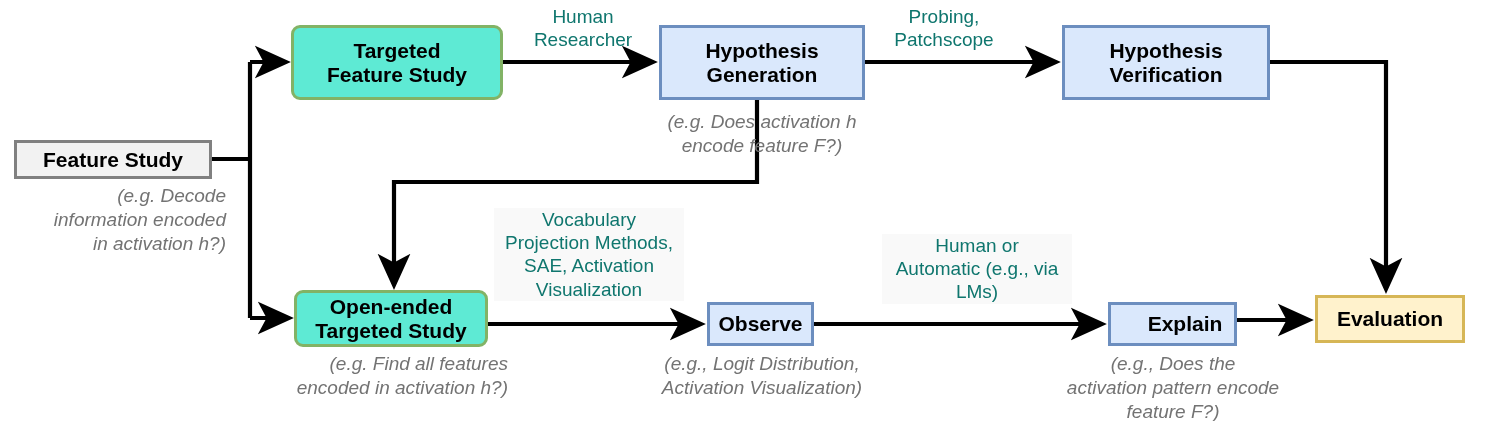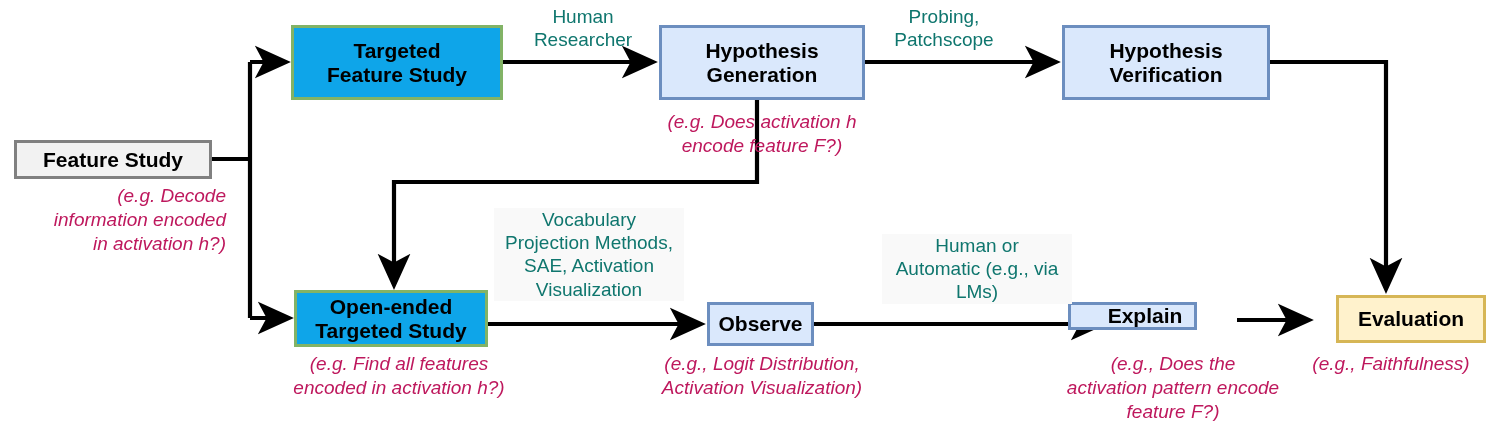--- a/index.html
+++ b/index.html
@@ -37,41 +37,41 @@
     color: #000000;
     line-height: 1.12;
     border-style: solid;
   }
   .node-gray {
     background: #f2f2f2;
     border-color: #808080;
     border-width: 3px;
   }
   .node-green {
-    background: #0ea5e9;
+    background: #5eead4;
     border-color: #82b366;
     border-width: 3px;
+    border-radius: 9px;
   }
   .node-blue {
     background: #dae8fc;
     border-color: #6c8ebf;
     border-width: 3px;
   }
   .node-orange {
     background: #fff2cc;
     border-color: #d6b656;
     border-width: 3px;
-    margin-left: 21px;
   }
   .caption {
     position: absolute;
     font-style: italic;
     font-size: 19px;
     line-height: 1.26;
-    color: #be185d;
+    color: #737373;
     text-align: center;
     white-space: pre-line;
   }
   .edge-label {
     position: absolute;
     font-size: 19px;
     line-height: 1.22;
     color: #0f766e;
     text-align: center;
     white-space: pre-line;
@@ -127,34 +127,33 @@
   <div class="node node-blue" style="left: 659px; top: 25px; width: 206px; height: 75px; font-size: 21px; white-space: pre-line;">Hypothesis
 Generation</div>
   <div class="caption" style="left:640px; top:110px; width:244px;">(e.g. Does activation h
 encode feature F?)</div>
 
   <div class="node node-blue" style="left: 1062px; top: 25px; width: 208px; height: 75px; font-size: 21px; white-space: pre-line;">Hypothesis
 Verification</div>
 
   <div class="node node-green" style="left: 294px; top: 290px; width: 194px; height: 57px; font-size: 21px; white-space: pre-line;">Open-ended
 Targeted Study</div>
-  <div class="caption" style="left:283px; top:352px; width:232px;">(e.g. Find all features
+  <div class="caption" style="left:276px; top:352px; width:232px;text-align:right;">(e.g. Find all features
 encoded in activation h?)</div>
 
   <div class="node node-blue" style="left: 707px; top: 302px; width: 107px; height: 44px; font-size: 21px; white-space: pre-line;">Observe</div>
   <div class="caption" style="left:646px; top:352px; width:232px;">(e.g., Logit Distribution,
 Activation Visualization)</div>
 
-  <div class="node node-blue" style="left: 1068px; top: 302px; width: 129px; height: 28px; font-size: 21px; white-space: pre-line; padding-left: 25px;">Explain</div>
+  <div class="node node-blue" style="left: 1108px; top: 302px; width: 129px; height: 44px; font-size: 21px; white-space: pre-line; padding-left: 25px;">Explain</div>
   <div class="caption" style="left:1056px; top:352px; width:234px;">(e.g., Does the
 activation pattern encode
 feature F?)</div>
 
   <div class="node node-orange" style="left: 1315px; top: 295px; width: 150px; height: 48px; font-size: 21px; white-space: pre-line;">Evaluation</div>
-  <div class="caption" style="left:1298px; top:352px; width:186px;">(e.g., Faithfulness)</div>
 
   <div class="edge-label" style="left:516px; top:5px; width:134px; background:transparent;">Human
 Researcher</div>
 
   <div class="edge-label" style="left:870px; top:5px; width:148px; background:transparent;">Probing,
 Patchscope</div>
 
   <div class="edge-label" style="left:494px; top:208px; width:190px;">Vocabulary
 Projection Methods,
 SAE, Activation

